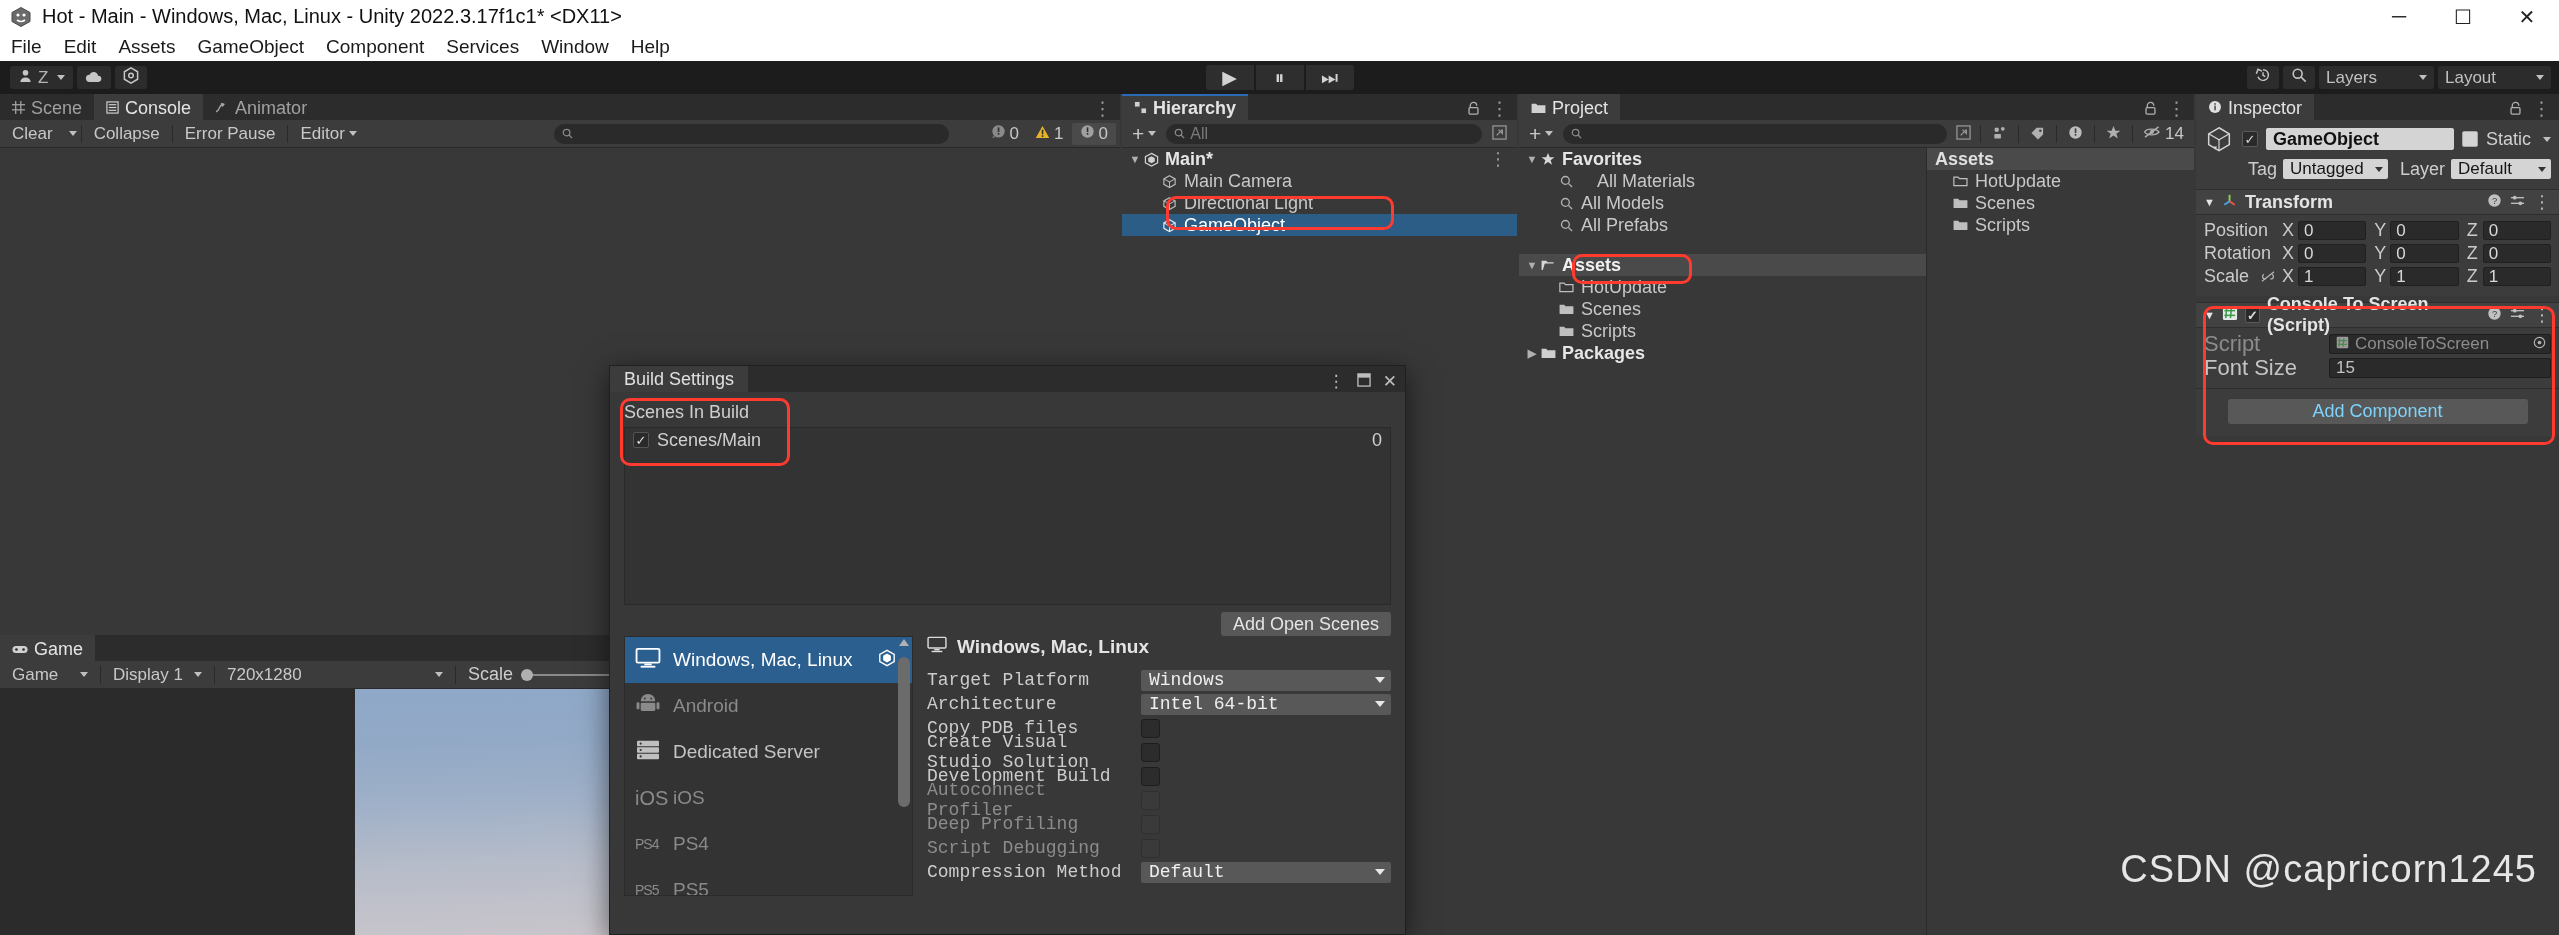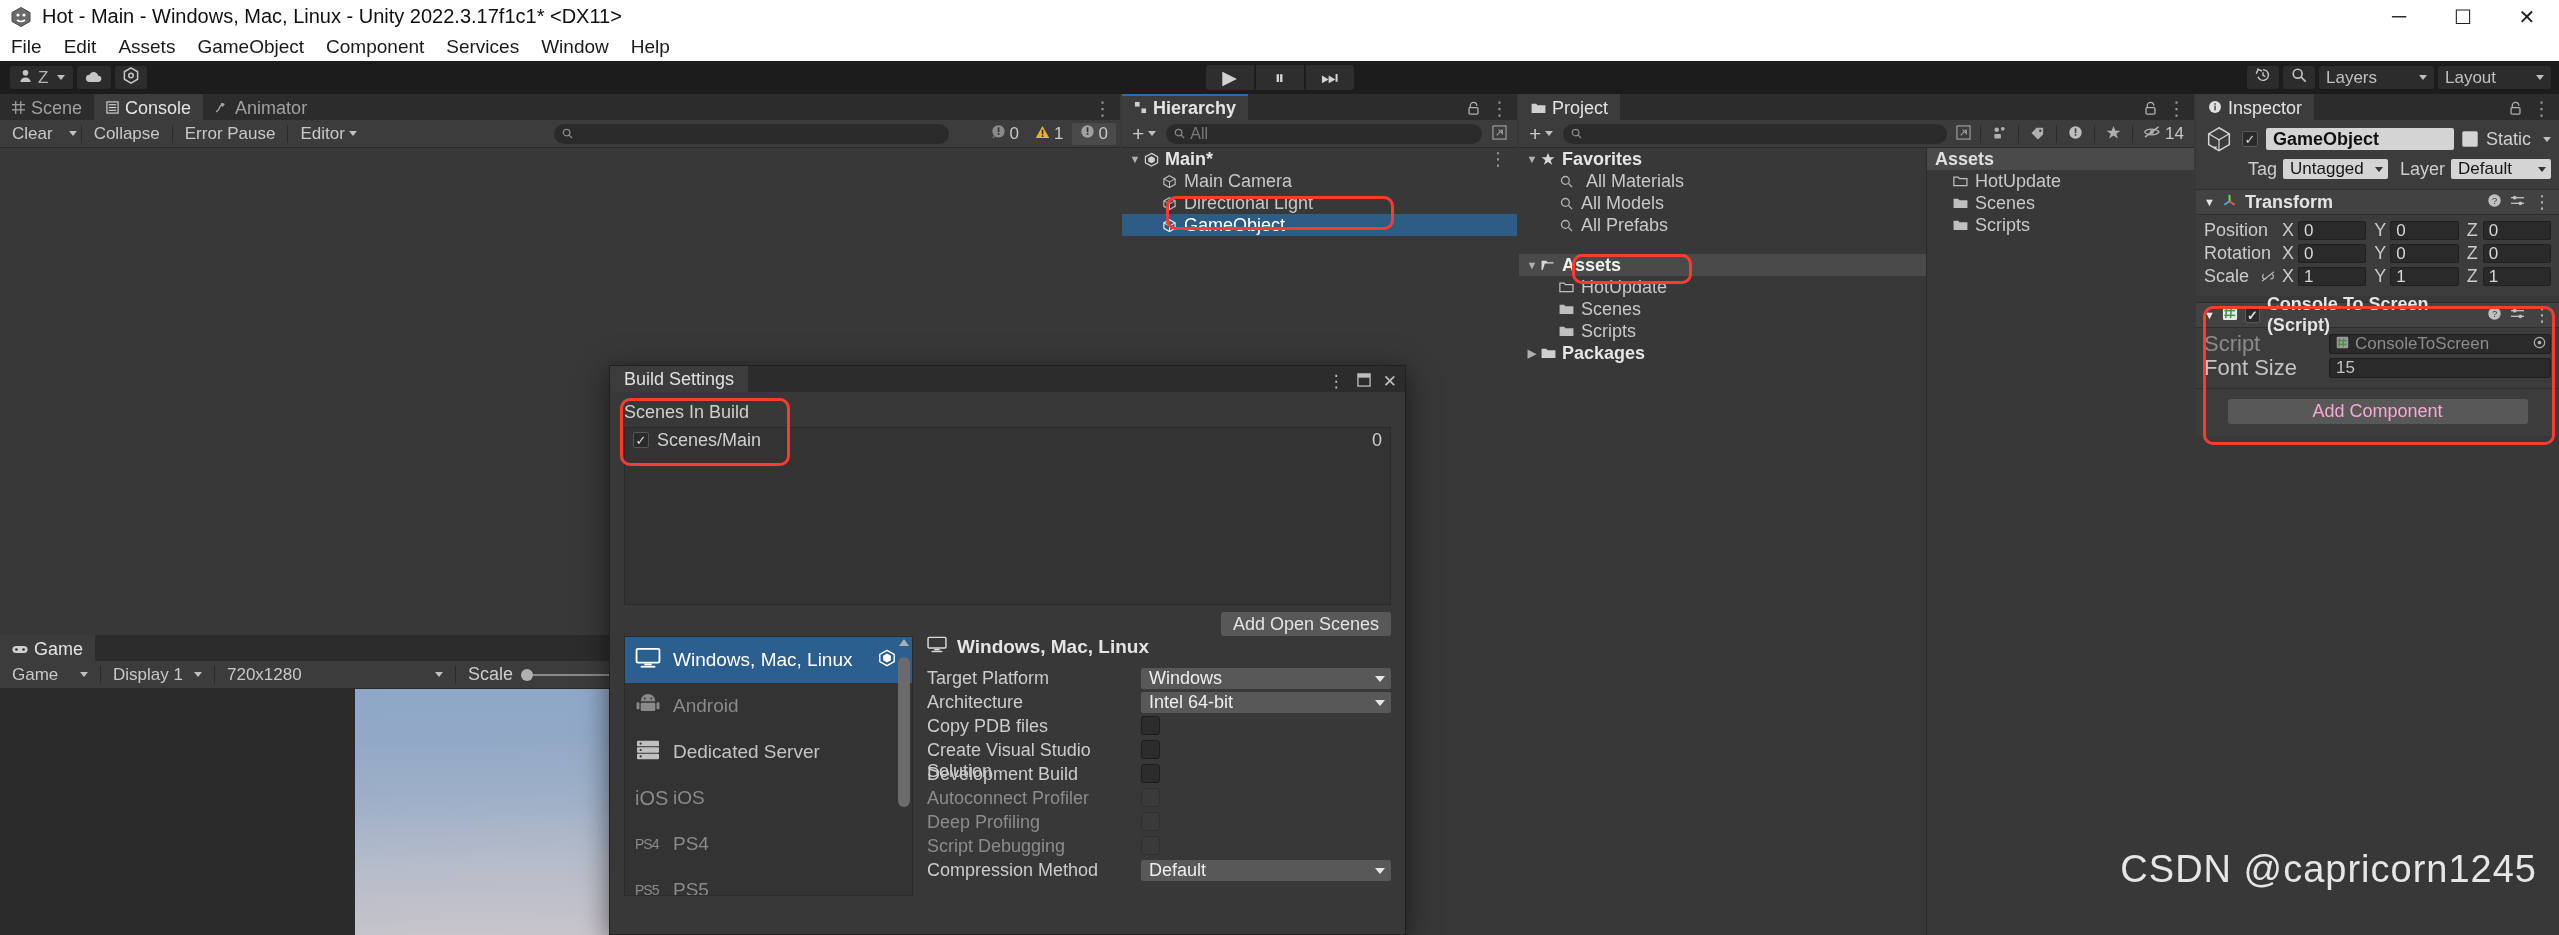--- a/index.html
+++ b/index.html
@@ -133,21 +133,21 @@
   .comp-header { height:26px; background:#424242; display:flex; align-items:center; gap:7px; padding:0 8px; border-top:1px solid #2e2e2e; border-bottom:1px solid #2e2e2e; font-size:18px; color:#e4e4e4; font-weight:bold;}
   .comp-body { background:#3c3c3c; padding: 4px 8px 8px 8px; }
   .tr-row { display:flex; align-items:center; height:23px; gap:0; }
   .tr-label { width:78px; font-size:18px; color:#cbcbcb; }
   .axis { width:16px; text-align:left; font-size:18px; color:#cbcbcb; }
   .numfield { flex:1 1 0; height:19px; background:#2a2a2a; border:1px solid #202020; border-radius:2px; color:#d8d8d8; font-size:17px; display:flex; align-items:center; padding-left:5px; margin-right:8px;}
   .numfield:last-child { margin-right:0; }
   .fld-row { display:flex; align-items:center; height:24px; }
   .fld-label { width:125px; font-size:22px; }
   .objfield { flex:1 1 auto; height:20px; background:#2a2a2a; border:1px solid #1e1e1e; border-radius:2px; display:flex; align-items:center; gap:6px; padding: 0 4px 0 6px; font-size:17px; }
-  .addcomp { margin: 10px auto 0 auto; width: 300px; height:25px; background:#585858; border-radius:3px; display:flex; align-items:center; justify-content:center; font-size:18px; color:#f9a8d4;}
+  .addcomp { margin: 10px auto 0 auto; width: 300px; height:25px; background:#585858; border-radius:3px; display:flex; align-items:center; justify-content:center; font-size:18px; color:#7dd3fc;}
 
   
   #build-win {
     position:absolute; left:609px; top:365px; width:797px; height:570px;
     background:#383838; border:1px solid #202020; box-shadow: 0 6px 26px rgba(0,0,0,.55);
   }
   .bw-tabrow { height:26px; background:#2c2c2c; display:flex; align-items:flex-end; }
   .bw-tab { height:26px; background:#3c3c3c; color:#e0e0e0; display:flex; align-items:center; padding:0 14px; font-size:18px;}
   .bw-right { margin-left:auto; display:flex; align-items:center; gap:12px; padding-right:8px; color:#bdbdbd; font-size:17px;}
   .bw-body { padding: 10px 14px 0 14px; }
@@ -160,21 +160,21 @@
   .plat-title { font-size:18px; font-weight:bold; color:#e0e0e0; margin: 14px 0 6px 0; }
   .plat-split { display:flex; gap:14px; }
   .plat-list { width: 316px; background:#333333; border:1px solid #2b2b2b; position:relative; height:260px; overflow:hidden;}
   .plat-row { height:46px; display:flex; align-items:center; gap:12px; padding-left:10px; font-size:19px; color:#c4c4c4;}
   .plat-row.sel { background:#2b5f90; color:#fff; }
   .plat-row.dim { color:#8a8a8a; }
   .plat-scroll { position:absolute; right:2px; top:2px; width:12px; height:256px; }
   .plat-thumb { position:absolute; left:0; top:18px; width:12px; height:150px; background:#6b6b6b; border-radius:6px; }
   .plat-right { flex:1 1 auto; }
   .pr-title { display:flex; align-items:center; gap:10px; font-size:19px; font-weight:bold; color:#e4e4e4; margin-bottom:10px;}
-  .pr-row { display:flex; align-items:flex-start; height:24px; }
+  .pr-row { display:flex; align-items:center; height:24px;font-family:Liberation Mono, monospace; }
   .pr-label { width:214px; font-size:18px; color:#cccccc; }
   .pr-label.dim { color:#8c8c8c; }
   .pr-pop { width:250px; height:21px; background:#585858; border-radius:2px; color:#efefef; display:flex; align-items:center; justify-content:space-between; padding:0 6px 0 8px; font-size:18px;}
   .pr-chk { width:19px; height:19px; background:#2c2c2c; border:1px solid #1d1d1d; border-radius:3px; }
   .pr-chk.dim { background:#3a3a3a; border-color:#2f2f2f; }
   .dd-arrow-lt { width:0;height:0;border-left:5px solid transparent;border-right:5px solid transparent;border-top:6px solid #e8e8e8; display:inline-block;}
 
   
   .hl { position:absolute; border: 3px solid #ff3b30; border-radius: 10px; pointer-events:none; }
 
@@ -614,21 +614,21 @@
           </span>
           <span style="margin-left:5px">Favorites</span>
         </div>
         <div class="row" style="height:22px;padding-left:38px;">
           <span class="ico">
             <svg width="13" height="13" viewBox="0 0 14 14">
                 <circle cx="5.8" cy="5.8" r="4.2" fill="none" stroke="#b4b4b4" stroke-width="1.4"></circle>
                 <line x1="9" y1="9" x2="13" y2="13" stroke="#b4b4b4" stroke-width="1.4"></line>
               </svg>
           </span>
-          <span style="margin-left:11px">All Materials</span>
+          <span style="margin-left:22px">All Materials</span>
         </div>
         <div class="row" style="height:22px;padding-left:38px;">
           <span class="ico">
             <svg width="13" height="13" viewBox="0 0 14 14">
                 <circle cx="5.8" cy="5.8" r="4.2" fill="none" stroke="#b4b4b4" stroke-width="1.4"></circle>
                 <line x1="9" y1="9" x2="13" y2="13" stroke="#b4b4b4" stroke-width="1.4"></line>
               </svg>
           </span>
           <span style="margin-left:6px">All Models</span>
         </div>

